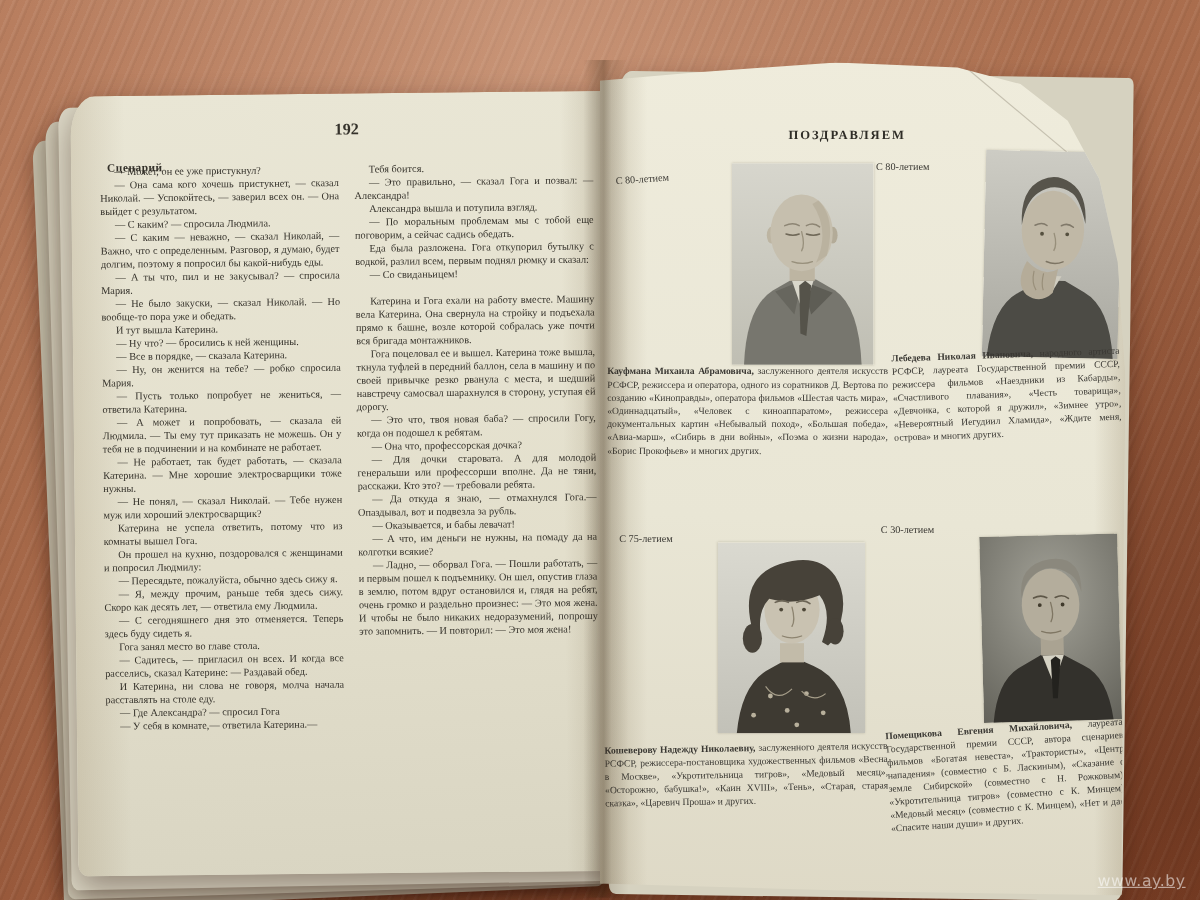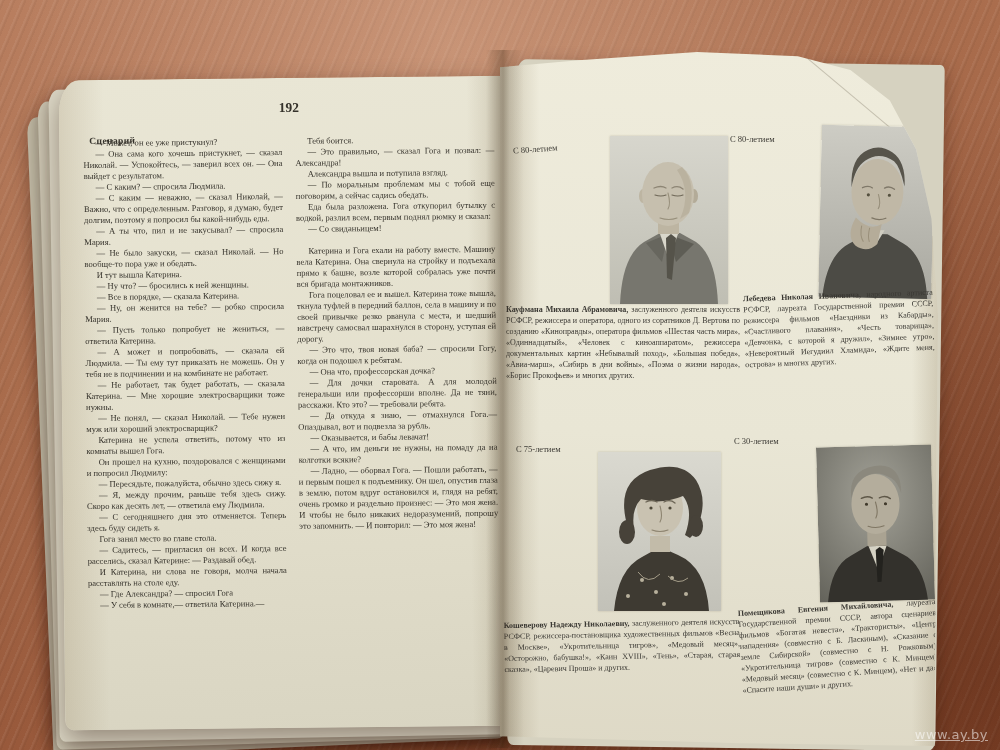--- a/index.html
+++ b/index.html
@@ -134,20 +134,21 @@
           </div>
       </div>
     </div>
   </div>
 </div>
 
 <div class="pg under-right edge"></div>
 <div class="pg page-right">
   <div class="fold-crease"></div>
   <div class="rp-content">
+    <div class="rp-header">ПОЗДРАВЛЯЕМ</div>
 
     <div class="lab lab-a">С 80-летием</div>
     <div class="lab lab-b">С 80-летием</div>
 
     <div class="photo ph-a">
       <svg width="118" height="168" viewBox="0 0 118 168" xmlns="http://www.w3.org/2000/svg">
         <defs>
             <linearGradient id="pgA" x1="0" y1="0" x2="0" y2="1">
               <stop offset="0" stop-color="#d7d6cd"></stop>
               <stop offset="1" stop-color="#bfbeb3"></stop>

